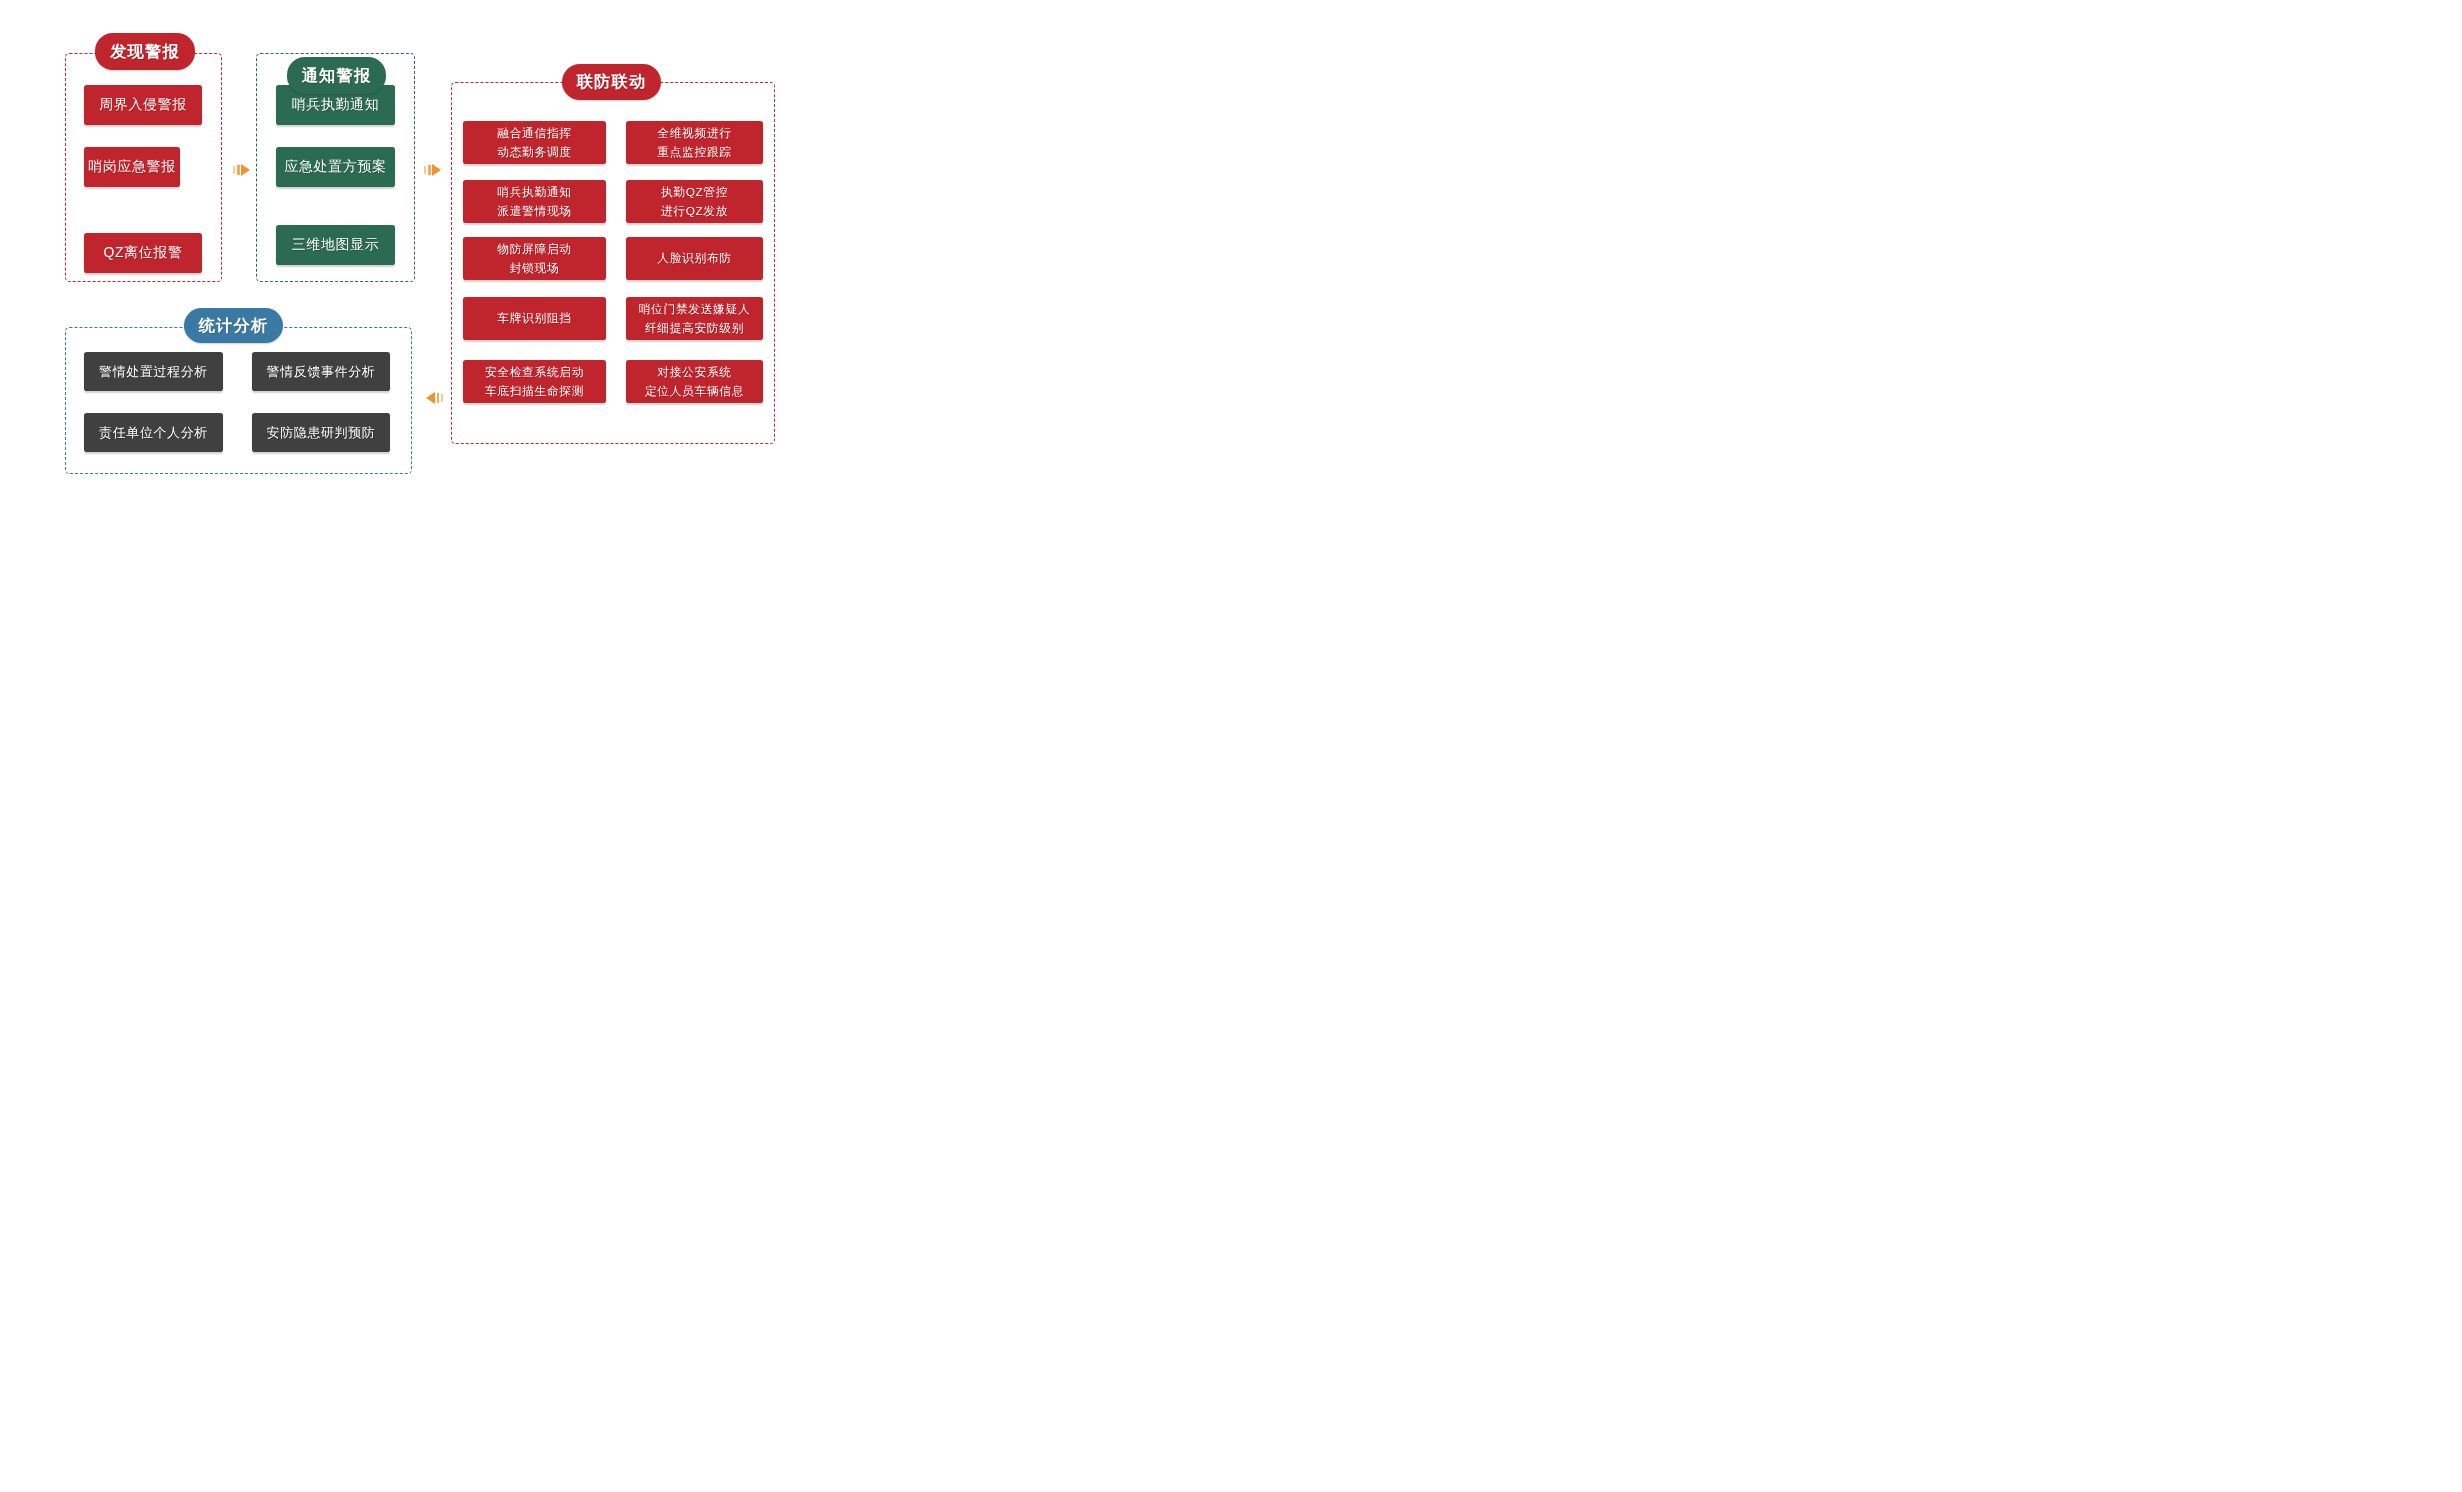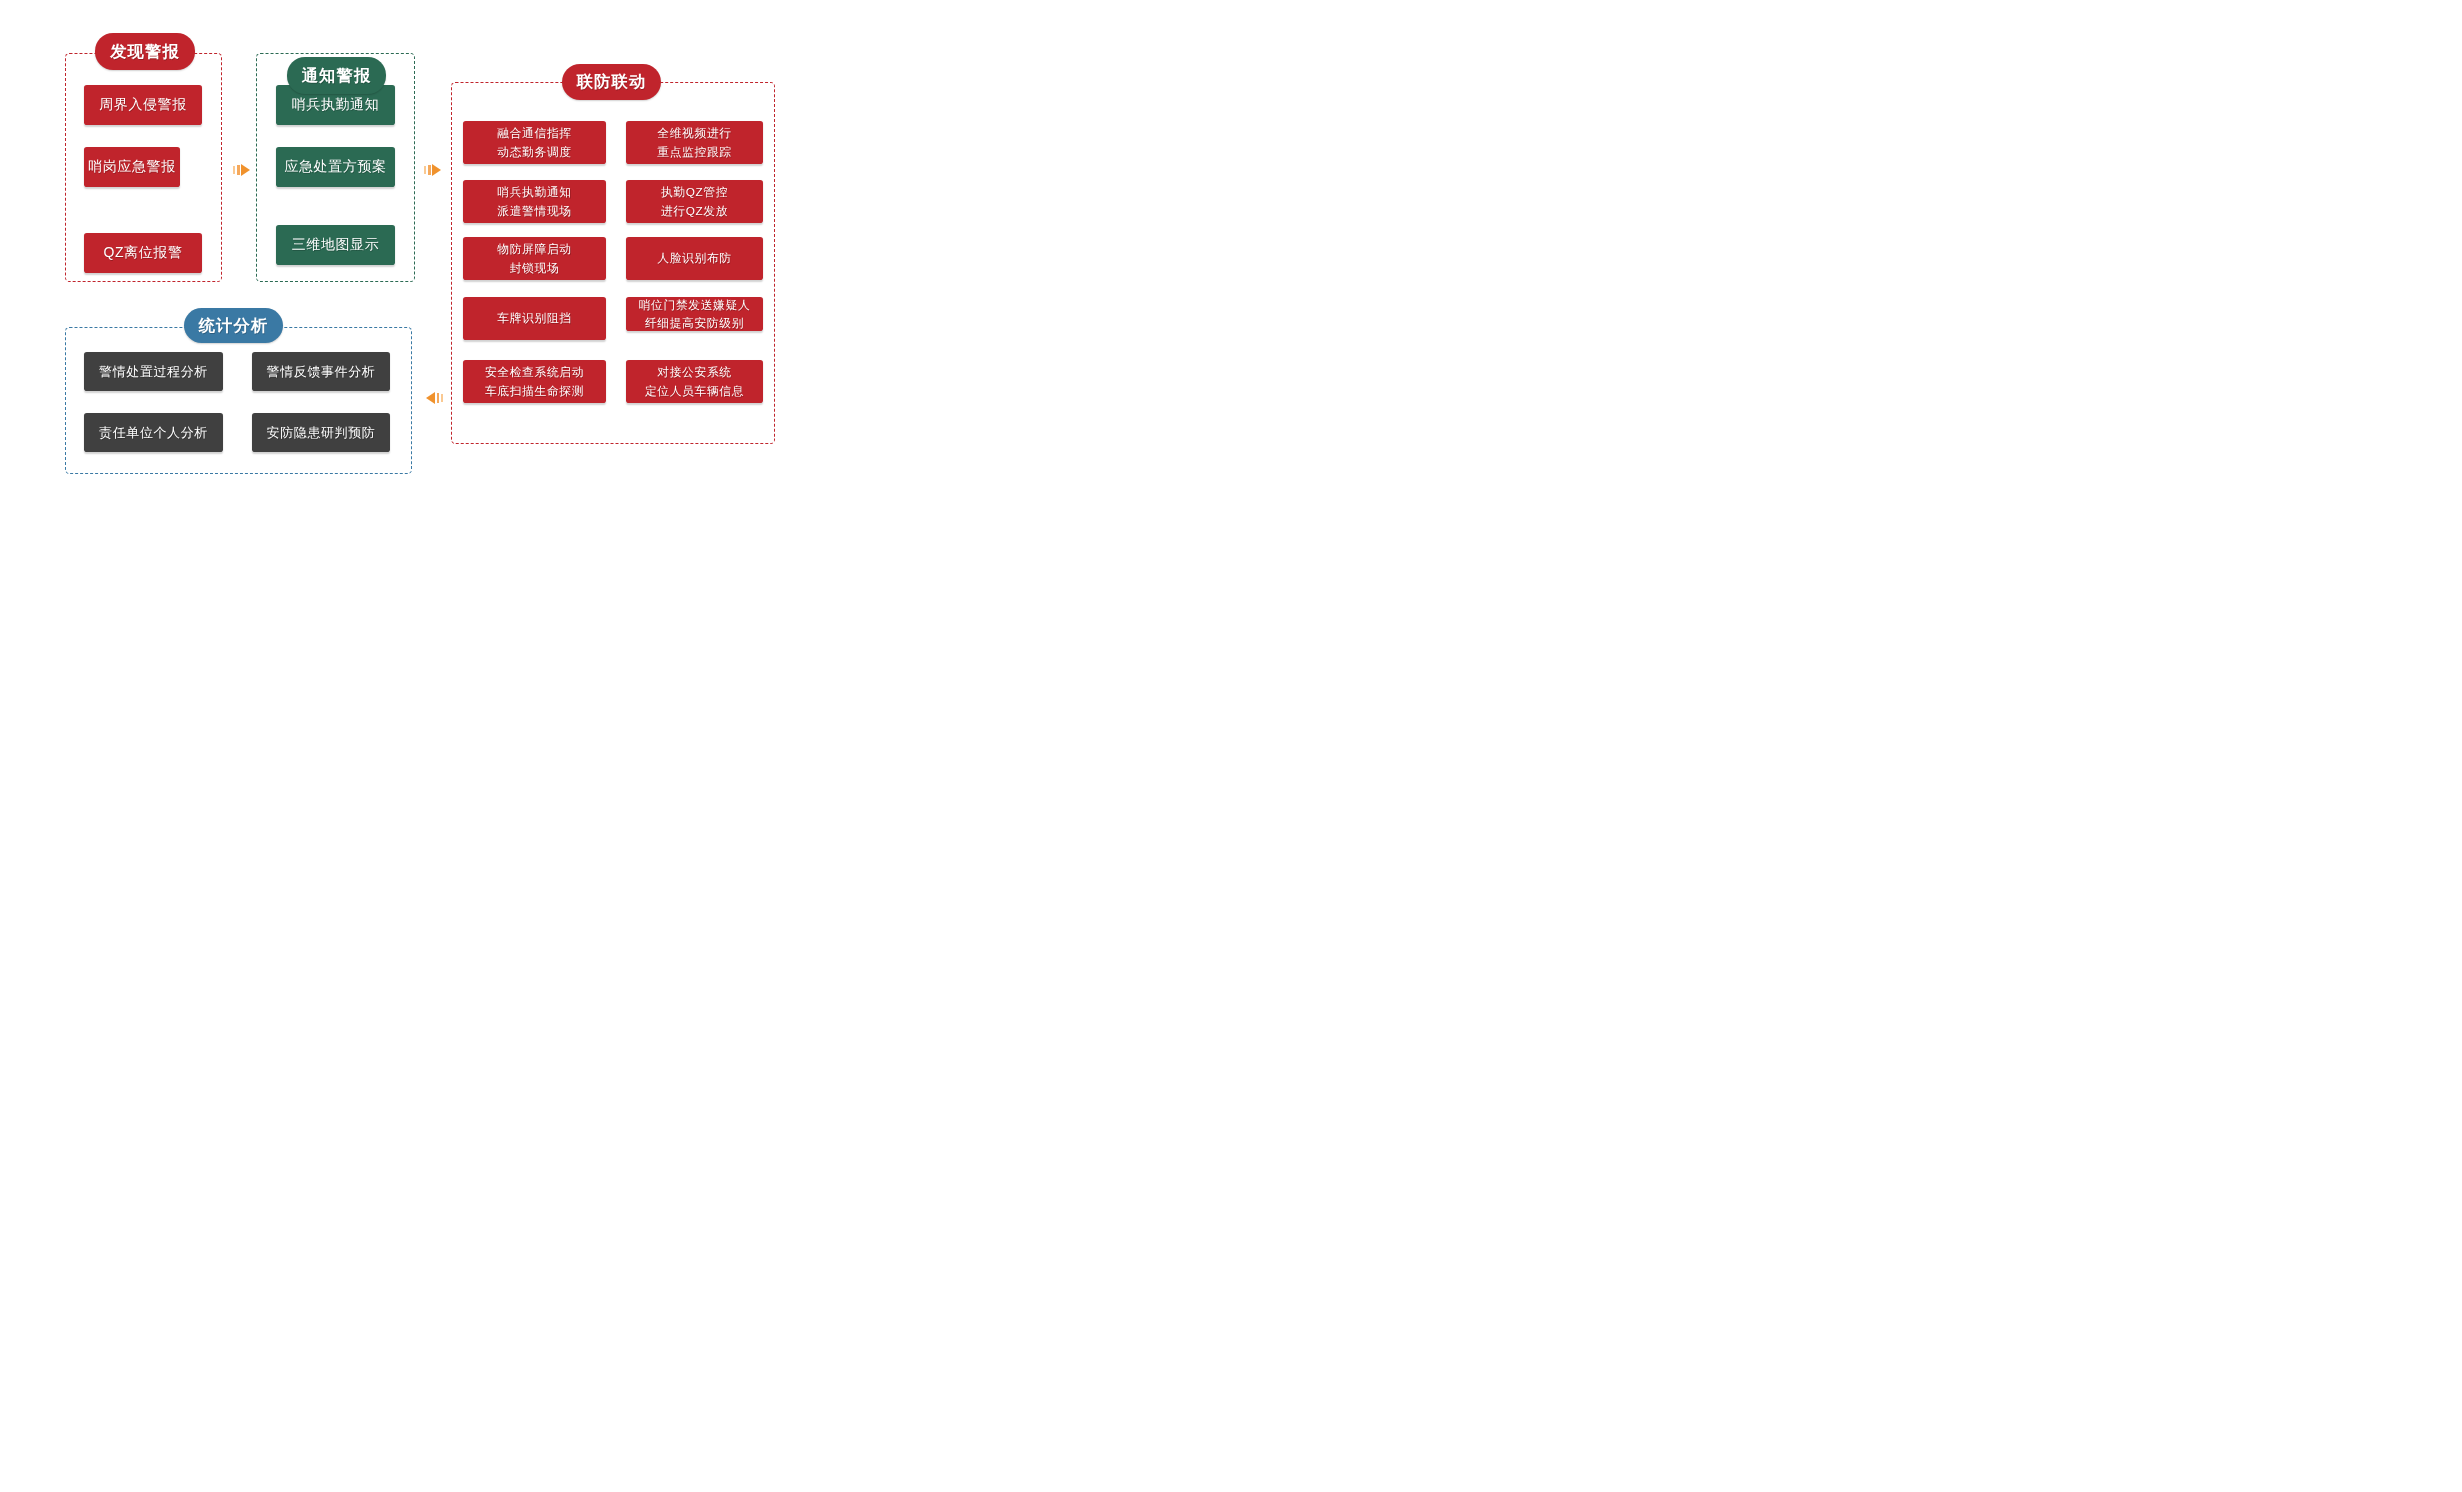--- a/index.html
+++ b/index.html
@@ -117,21 +117,21 @@
   <span>物防屏障启动
 封锁现场</span>
 </div>
 <div class="abs node red fs-c" style="left:626px;top:237px;width:137px;height:43px;">
   <span>人脸识别布防</span>
 </div>
 
 <div class="abs node red fs-c" style="left:463px;top:297px;width:143px;height:43px;">
   <span>车牌识别阻挡</span>
 </div>
-<div class="abs node red fs-c" style="left:626px;top:297px;width:137px;height:34px;">
+<div class="abs node red fs-c" style="left:626px;top:297px;width:137px;height:43px;">
   <span>哨位门禁发送嫌疑人
 纤细提高安防级别</span>
 </div>
 
 <div class="abs node red fs-c" style="left:463px;top:360px;width:143px;height:43px;">
   <span>安全检查系统启动
 车底扫描生命探测</span>
 </div>
 <div class="abs node red fs-c" style="left:626px;top:360px;width:137px;height:43px;">
   <span>对接公安系统

